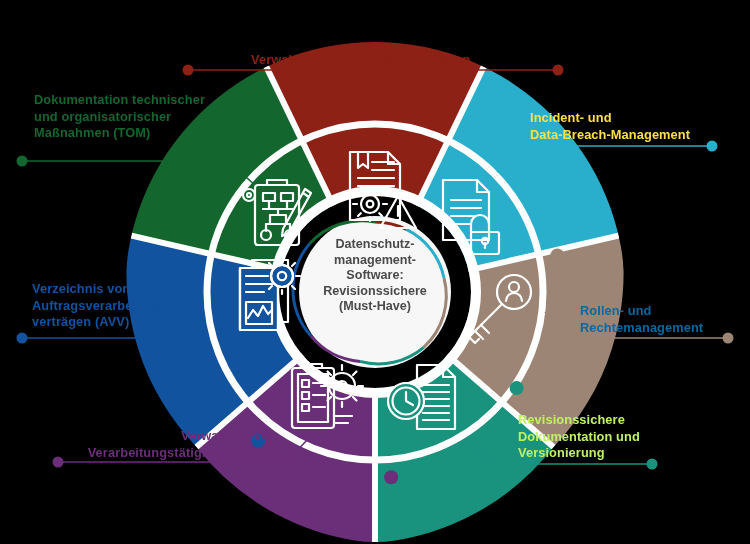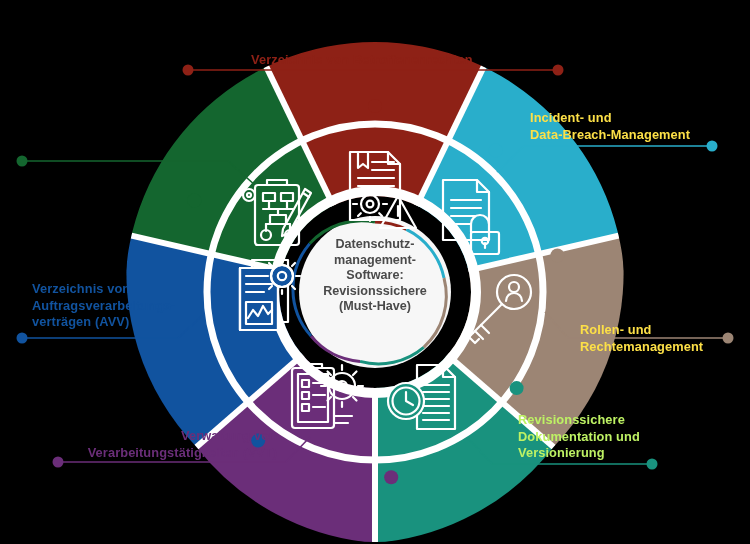--- a/index.html
+++ b/index.html
@@ -249,39 +249,42 @@
         <circle cx="23" cy="60" r="5"></circle>
         <circle cx="47" cy="60" r="5"></circle>
         <circle cx="6" cy="20" r="6"></circle>
         <circle cx="6" cy="20" r="2"></circle>
         <path d="M62,14 l6,4 l-22,40 l-7,3 l1,-7 Z"></path>
         <line x1="60" y1="18" x2="66" y2="22"></line>
       </g>
     </g>
   </svg>
 
-  <div class="lbl lbl-tl" style="left:251px;top:52px;color:#8E2116;">Verzeichnis von Betroffenenrechten</div>
+  <div class="lbl lbl-tl" style="left:251px;top:52px;color:#8E2116;">Verwaltung von Betroffenenrechten</div>
 
   <div class="lbl lbl-tl" style="left:530px;top:110px;color:#fde047;">Incident- und
 Data-Breach-Management</div>
 
-  <div class="lbl lbl-tl" style="left:580px;top:303px;color:#fde047;margin-top:19px;">Rollen- und
+  <div class="lbl lbl-tl" style="left:580px;top:303px;color:#0369a1;">Rollen- und
 Rechtemanagement</div>
 
   <div class="lbl lbl-tl" style="left:518px;top:412px;color:#bef264;">Revisionssichere
 Dokumentation und
 Versionierung</div>
 
   <div class="lbl lbl-tr" style="left:12px;top:428px;width:265px;color:#6B2E79;">Verwaltung von
 Verarbeitungstätigkeiten (VVT)</div>
 
   <div class="lbl lbl-tl" style="left:32px;top:281px;color:#11539F;">Verzeichnis von
 Auftragsverarbeitungs-
 verträgen (AVV)</div>
 
+  <div class="lbl lbl-tl" style="left:34px;top:92px;color:#14662F;">Dokumentation technischer
+und organisatorischer
+Maßnahmen (TOM)</div>
 
   <div class="center-text">Datenschutz-
 management-
 Software:
 Revisionssichere
 (Must-Have)</div>
 
 </div>
 
 </body></html>

